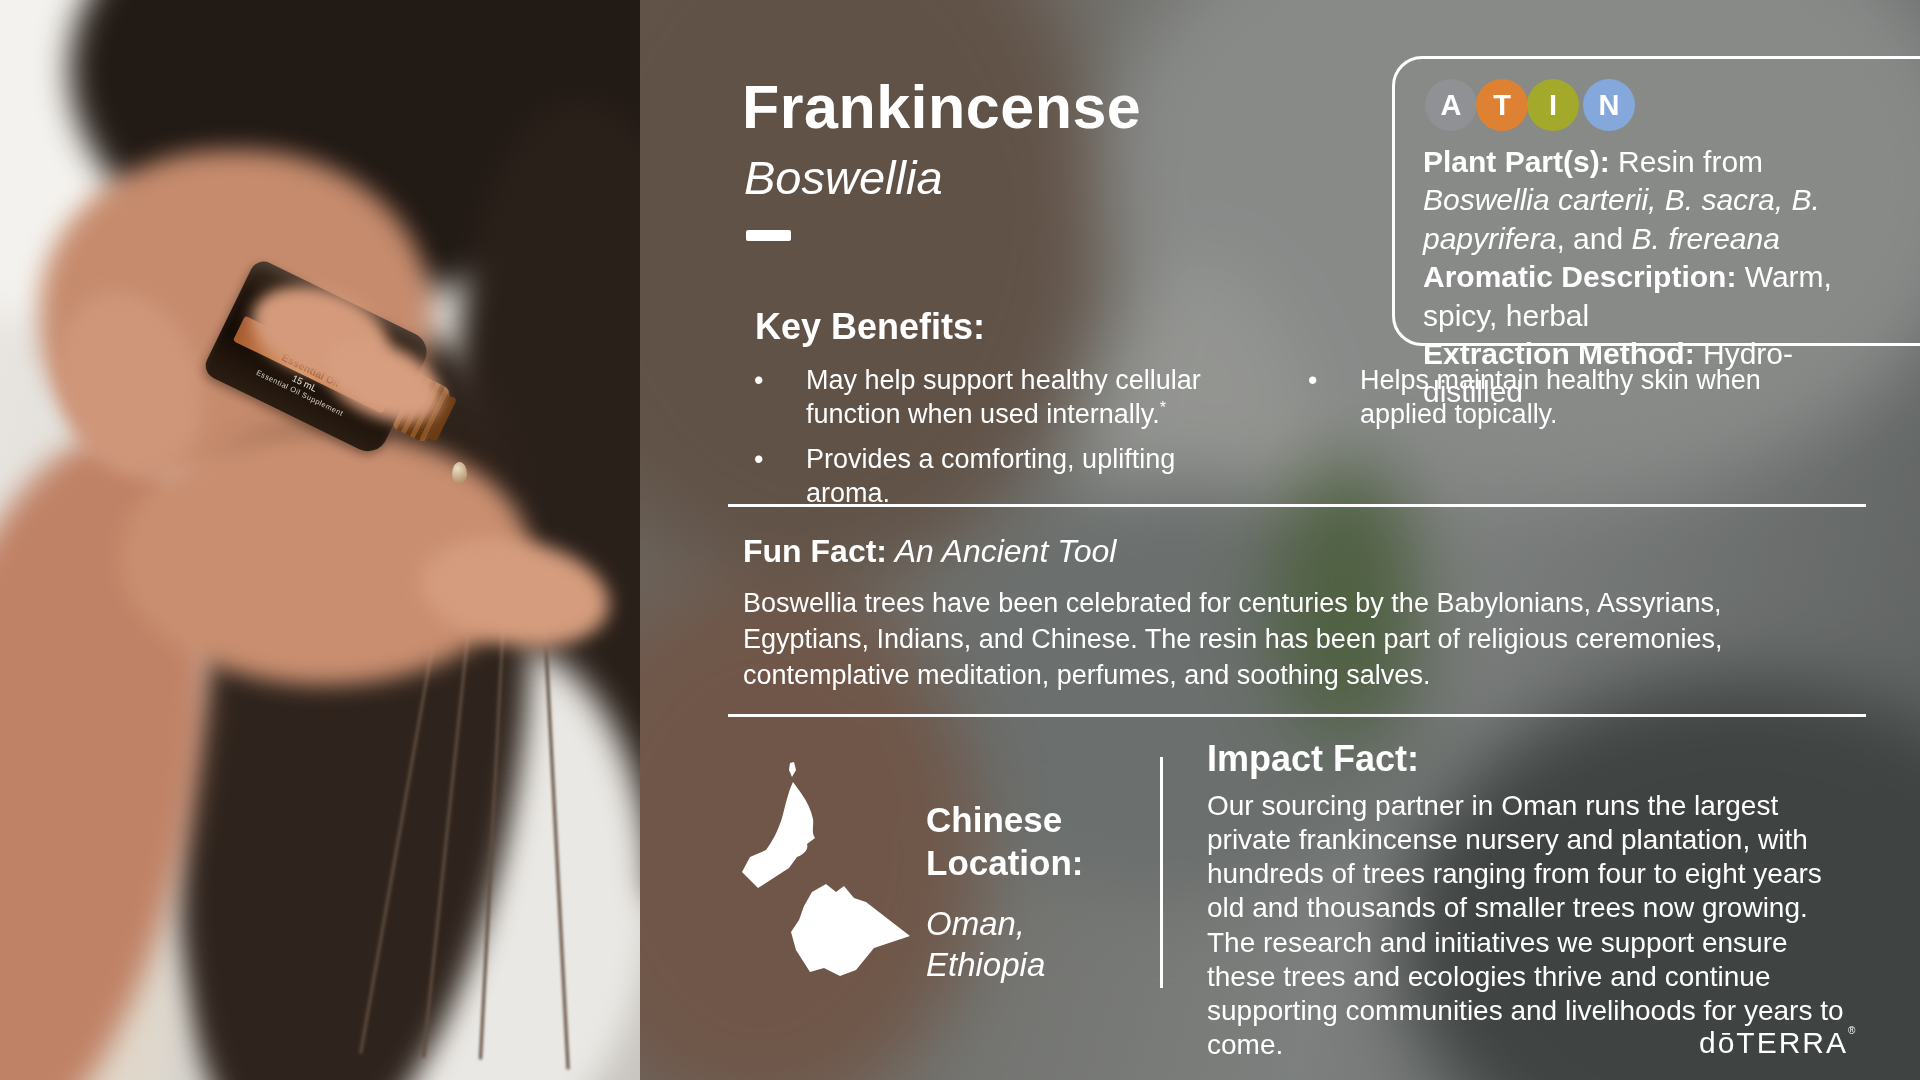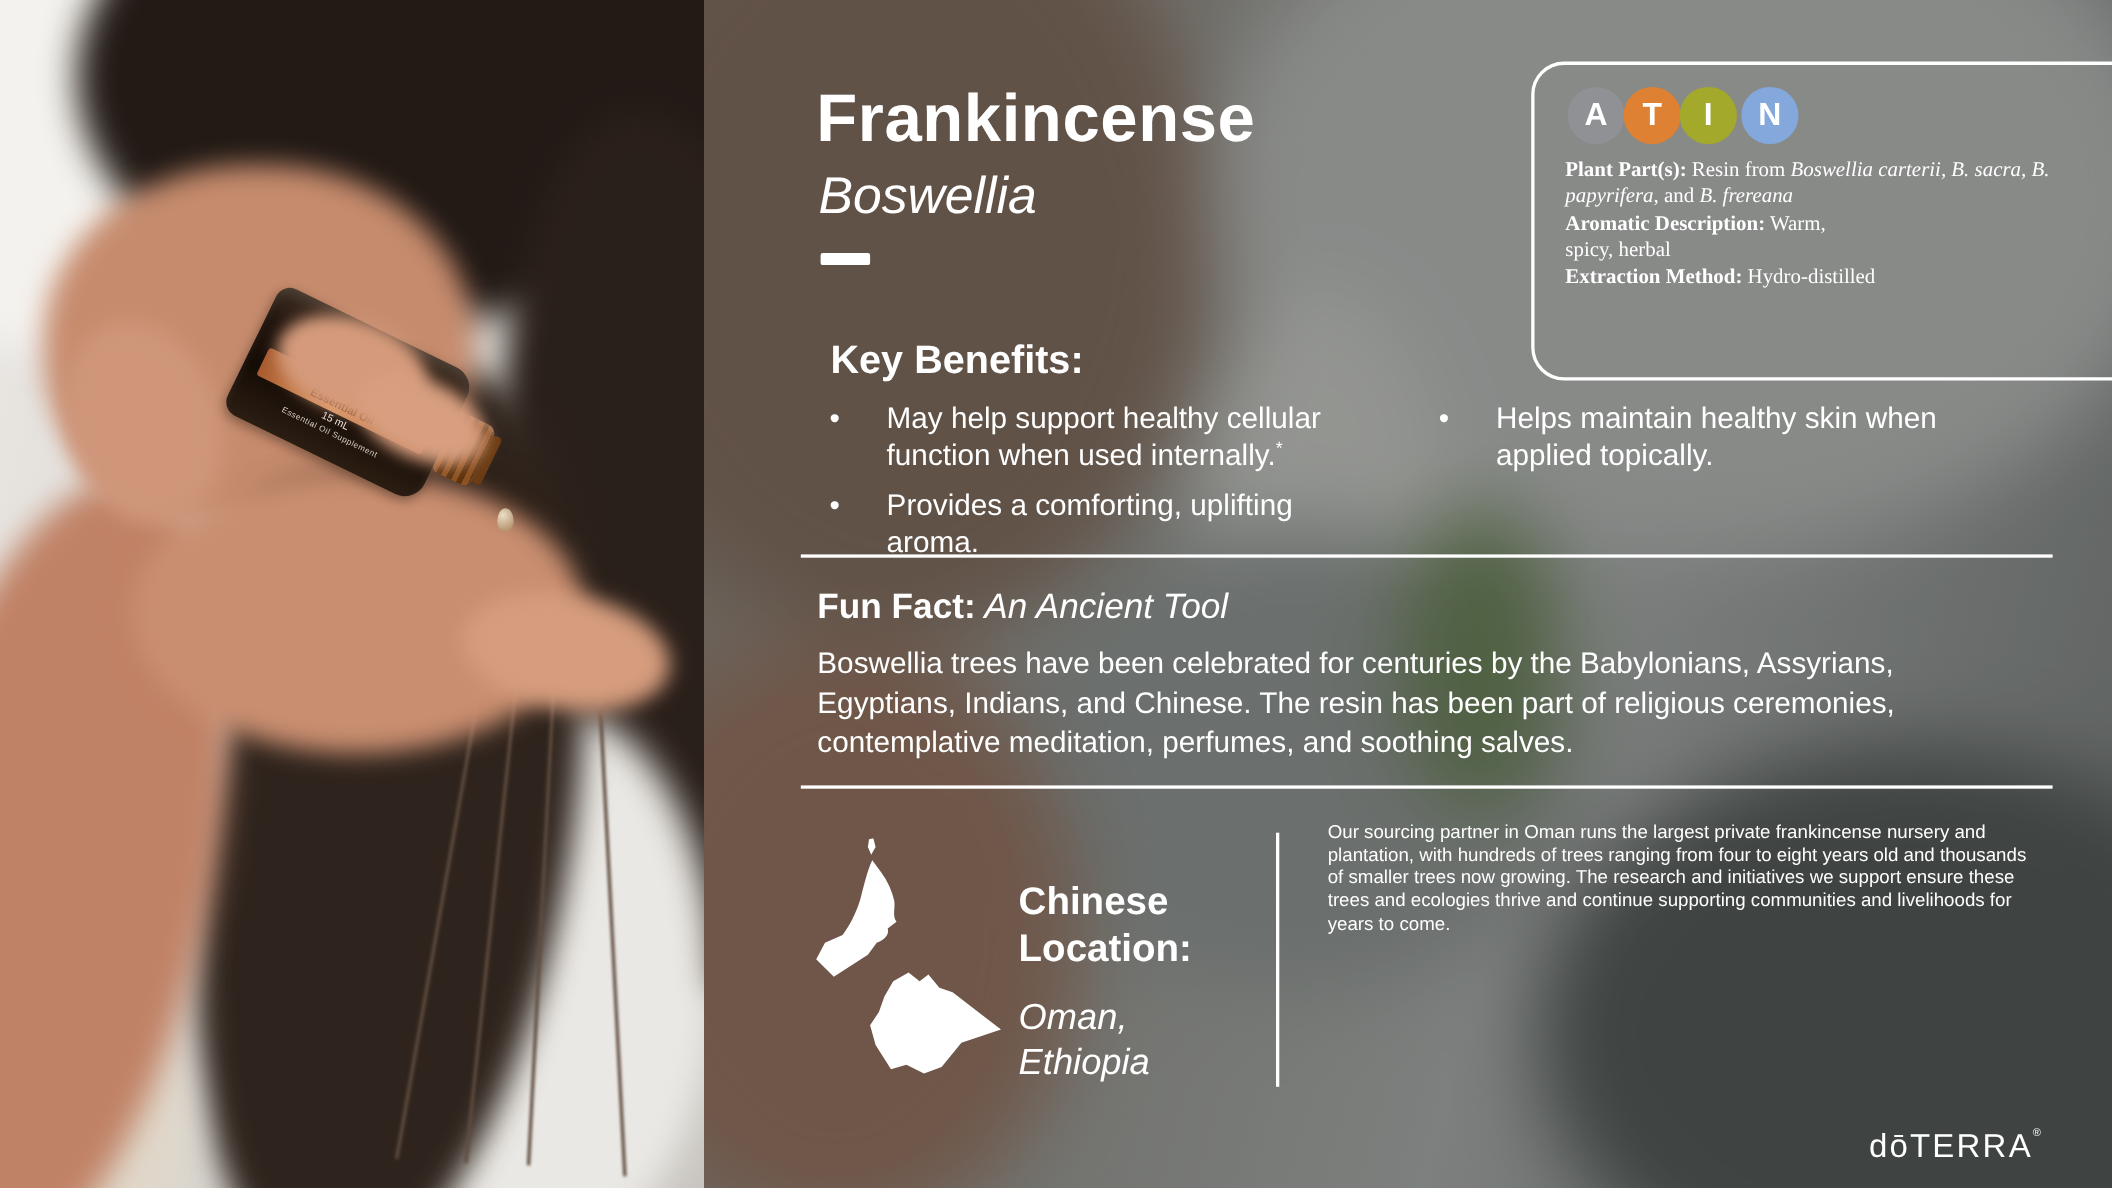--- a/index.html
+++ b/index.html
@@ -73,21 +73,21 @@
   .title{position:absolute;left:102px;top:72px;font-size:61px;font-weight:bold;letter-spacing:.5px;}
   .subtitle{position:absolute;left:104px;top:150px;font-size:47px;font-style:italic;}
   .title-dash{position:absolute;left:106px;top:230px;width:45px;height:11px;background:#fff;border-radius:2px;}
 
   .infobox{position:absolute;left:752px;top:56px;width:580px;height:290px;
            border:3px solid #fff;border-radius:30px;padding:18px 24px 18px 28px;}
   .badges{display:flex;align-items:center;margin:2px 0 12px 2px;}
   .badge{width:52px;height:52px;border-radius:50%;display:flex;align-items:center;justify-content:center;
          font-size:29px;font-weight:bold;color:#fff;margin-right:-1px;}
   .badge:last-child{margin-left:5px;}
-  .infotext{font-size:19px;line-height:1.28;width:460px;font-family:Liberation Serif, serif;}
+  .infotext{font-size:30px;line-height:1.28;width:460px;}
   .infotext b{font-weight:bold;}
   .infotext i{font-style:italic;}
 
   .kb-heading{position:absolute;left:103px;top:306px;font-size:36px;font-weight:bold;margin-left:12px;}
   .bullets{position:absolute;display:flex;flex-direction:column;gap:11px;}
   .bl-left{left:114px;top:363px;width:480px;}
   .bl-right{left:668px;top:363px;width:480px;}
   .bullet-item{display:flex;font-size:27px;line-height:1.26;}
   .bullet-item .dot{width:52px;flex:0 0 52px;}
   .bullet-item .dot::before{content:"\2022";}
@@ -107,21 +107,21 @@
   .map-oman{left:98px;top:762px;width:106px;height:130px;}
   .map-ethiopia{left:146px;top:878px;width:126px;height:104px;}
   .sourcing{position:absolute;left:286px;top:798px;}
   .src-h{font-size:35px;font-weight:bold;line-height:1.24;}
   .src-loc{font-size:33px;font-style:italic;line-height:1.26;margin-top:18px;}
 
   .vdivider{position:absolute;left:520px;top:757px;width:3px;height:231px;background:#fff;}
 
   .impact{position:absolute;left:567px;top:738px;}
   .imp-heading{font-size:36px;font-weight:bold;}
-  .imp-body{margin-top:9px;width:640px;font-size:17px;line-height:1.22;}
+  .imp-body{margin-top:9px;width:640px;font-size:28px;line-height:1.22;}
 
   .footnote{position:absolute;left:96px;top:1025px;width:914px;height:31px;border:2.5px solid #fff;
             display:flex;align-items:center;justify-content:center;font-size:13.5px;font-weight:bold;
             letter-spacing:.1px;}
   .logo{position:absolute;left:1059px;top:1026px;font-size:30px;letter-spacing:2px;color:#fff;}
   .logo .reg{font-size:10px;vertical-align:top;line-height:1;}
 </style>
 </head>
 <body>
 
@@ -240,20 +240,21 @@
         </div>
         <div class="src-loc">
           <div>Oman,</div>
           <div>Ethiopia</div>
         </div>
       </div>
 
       <div class="vdivider"></div>
 
       <div class="impact">
+        <div class="imp-heading">Impact Fact:</div>
         <div class="imp-body">Our sourcing partner in Oman runs the largest private frankincense nursery and plantation, with hundreds of trees ranging from four to eight years old and thousands of smaller trees now growing. The research and initiatives we support ensure these trees and ecologies thrive and continue supporting communities and livelihoods for years to come.</div>
       </div>
 
 
       <div class="logo"><span>dōTERRA</span><span class="reg">®</span></div>
 
     </div>
   </div>
 </div>
 

